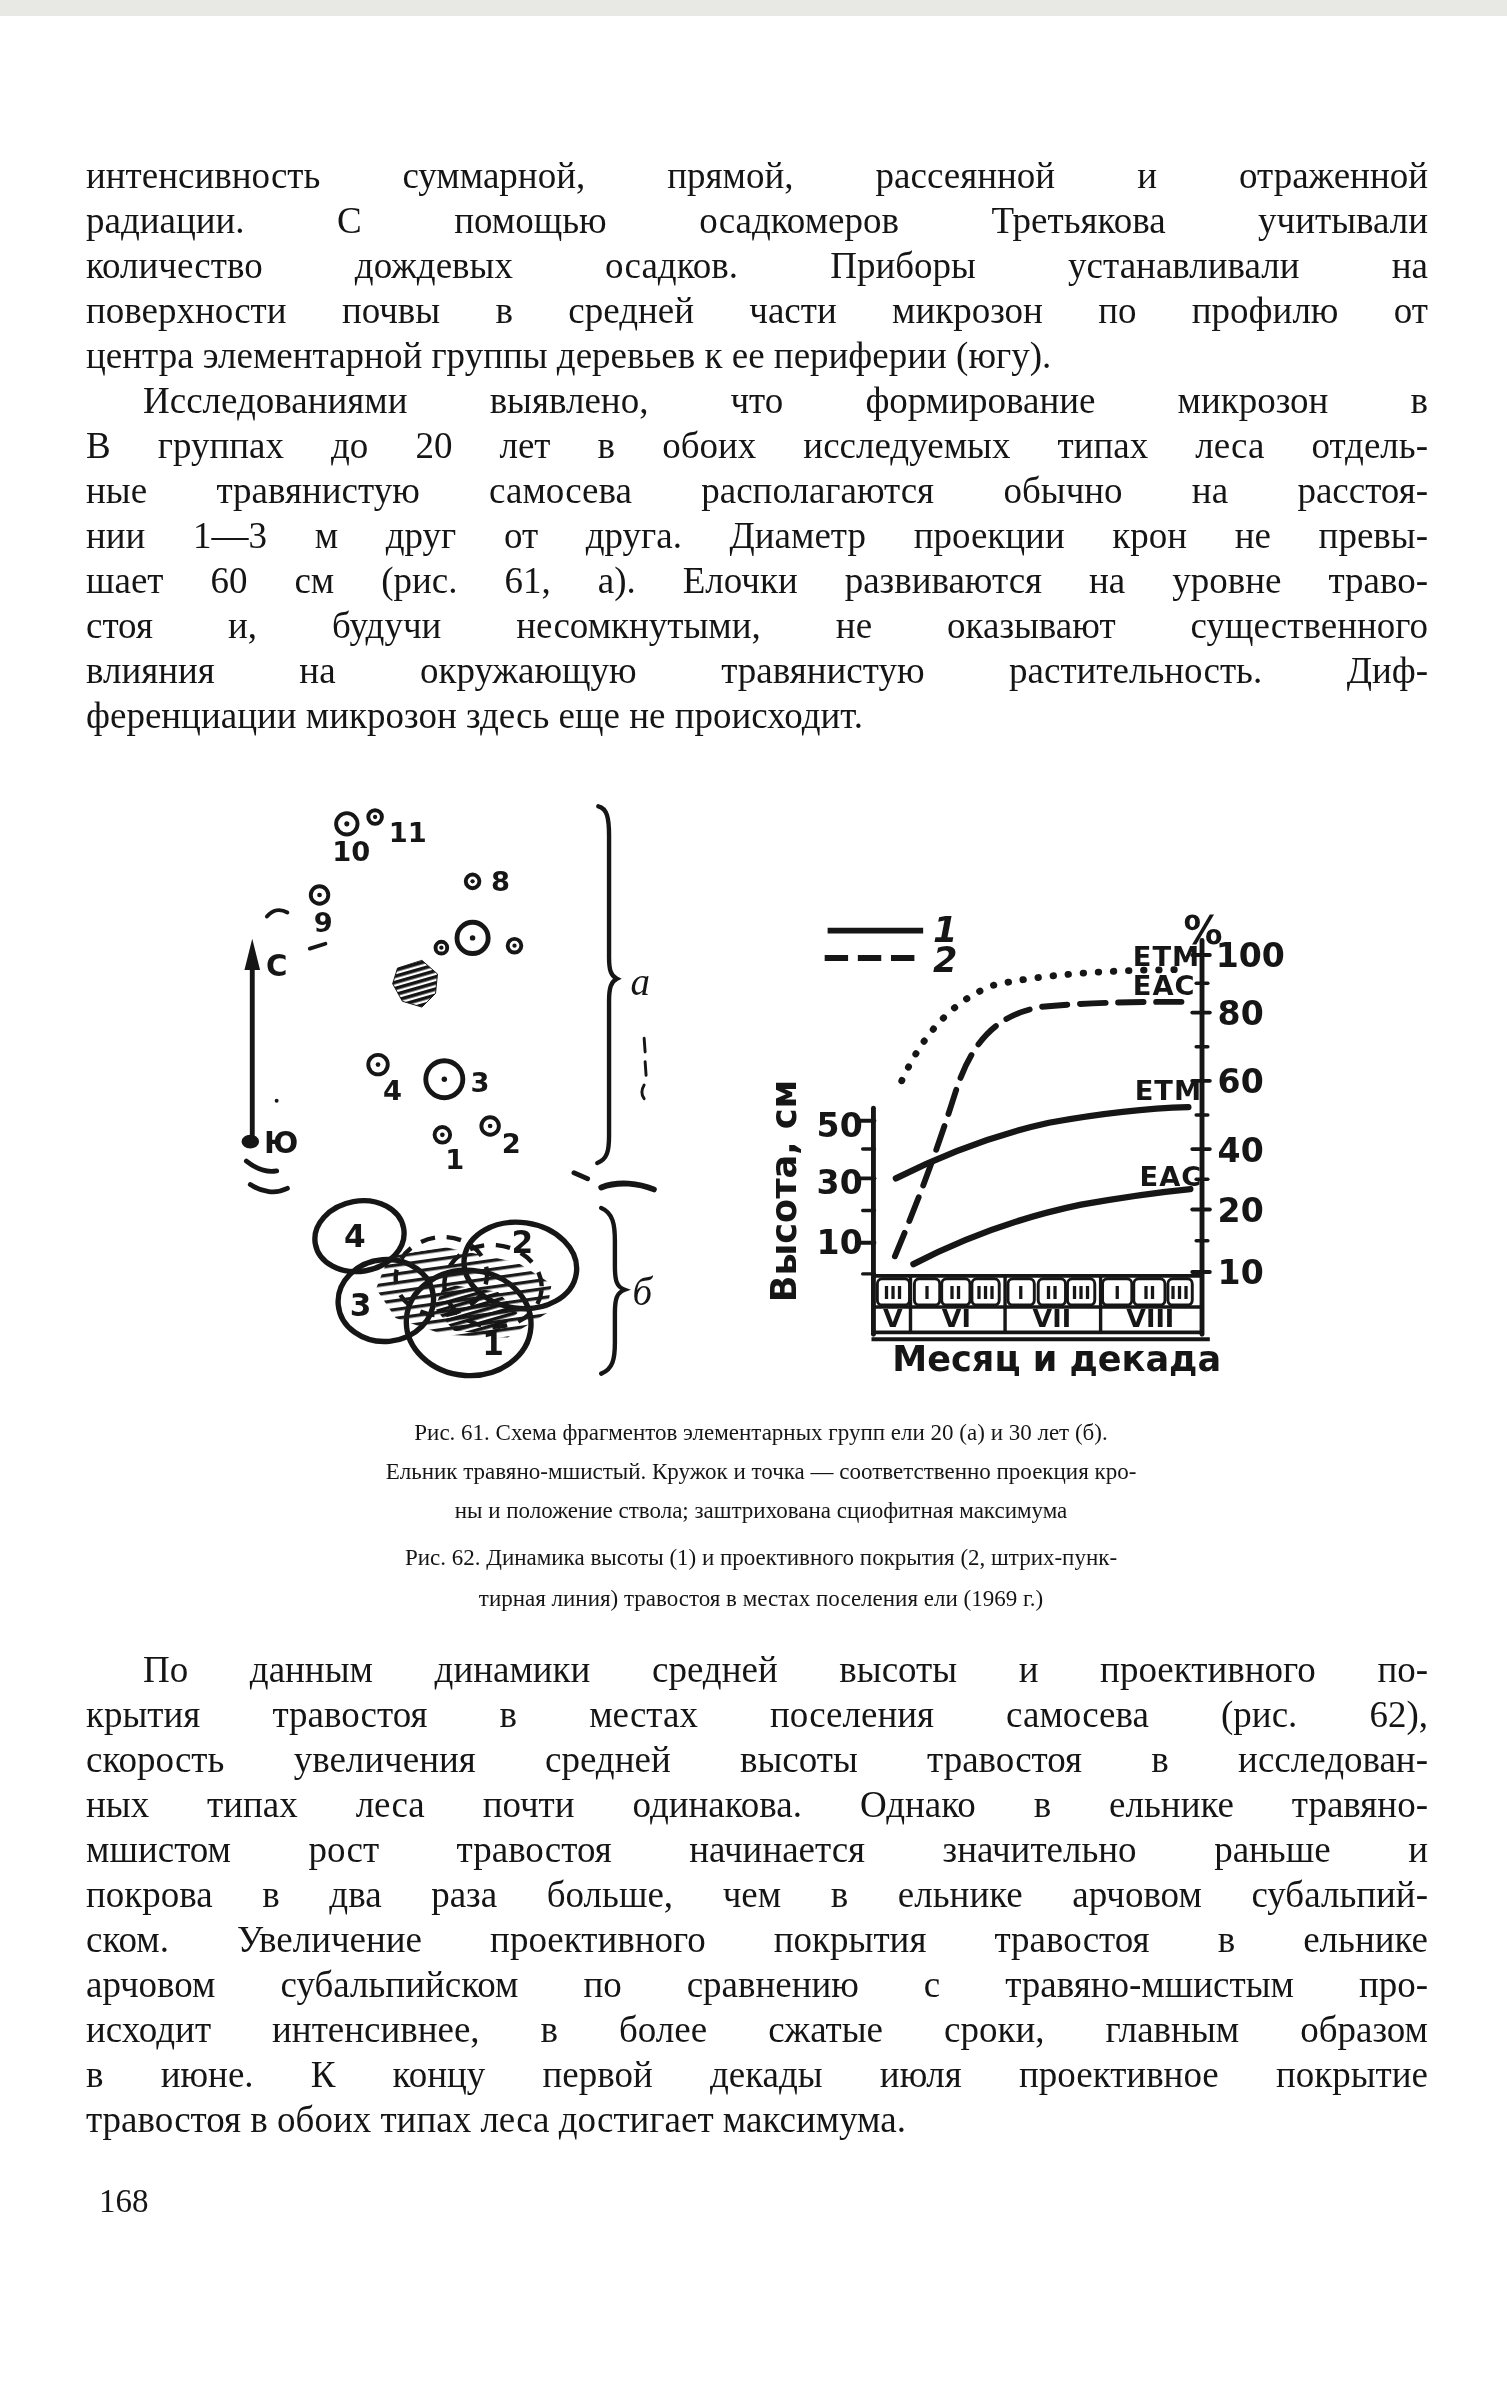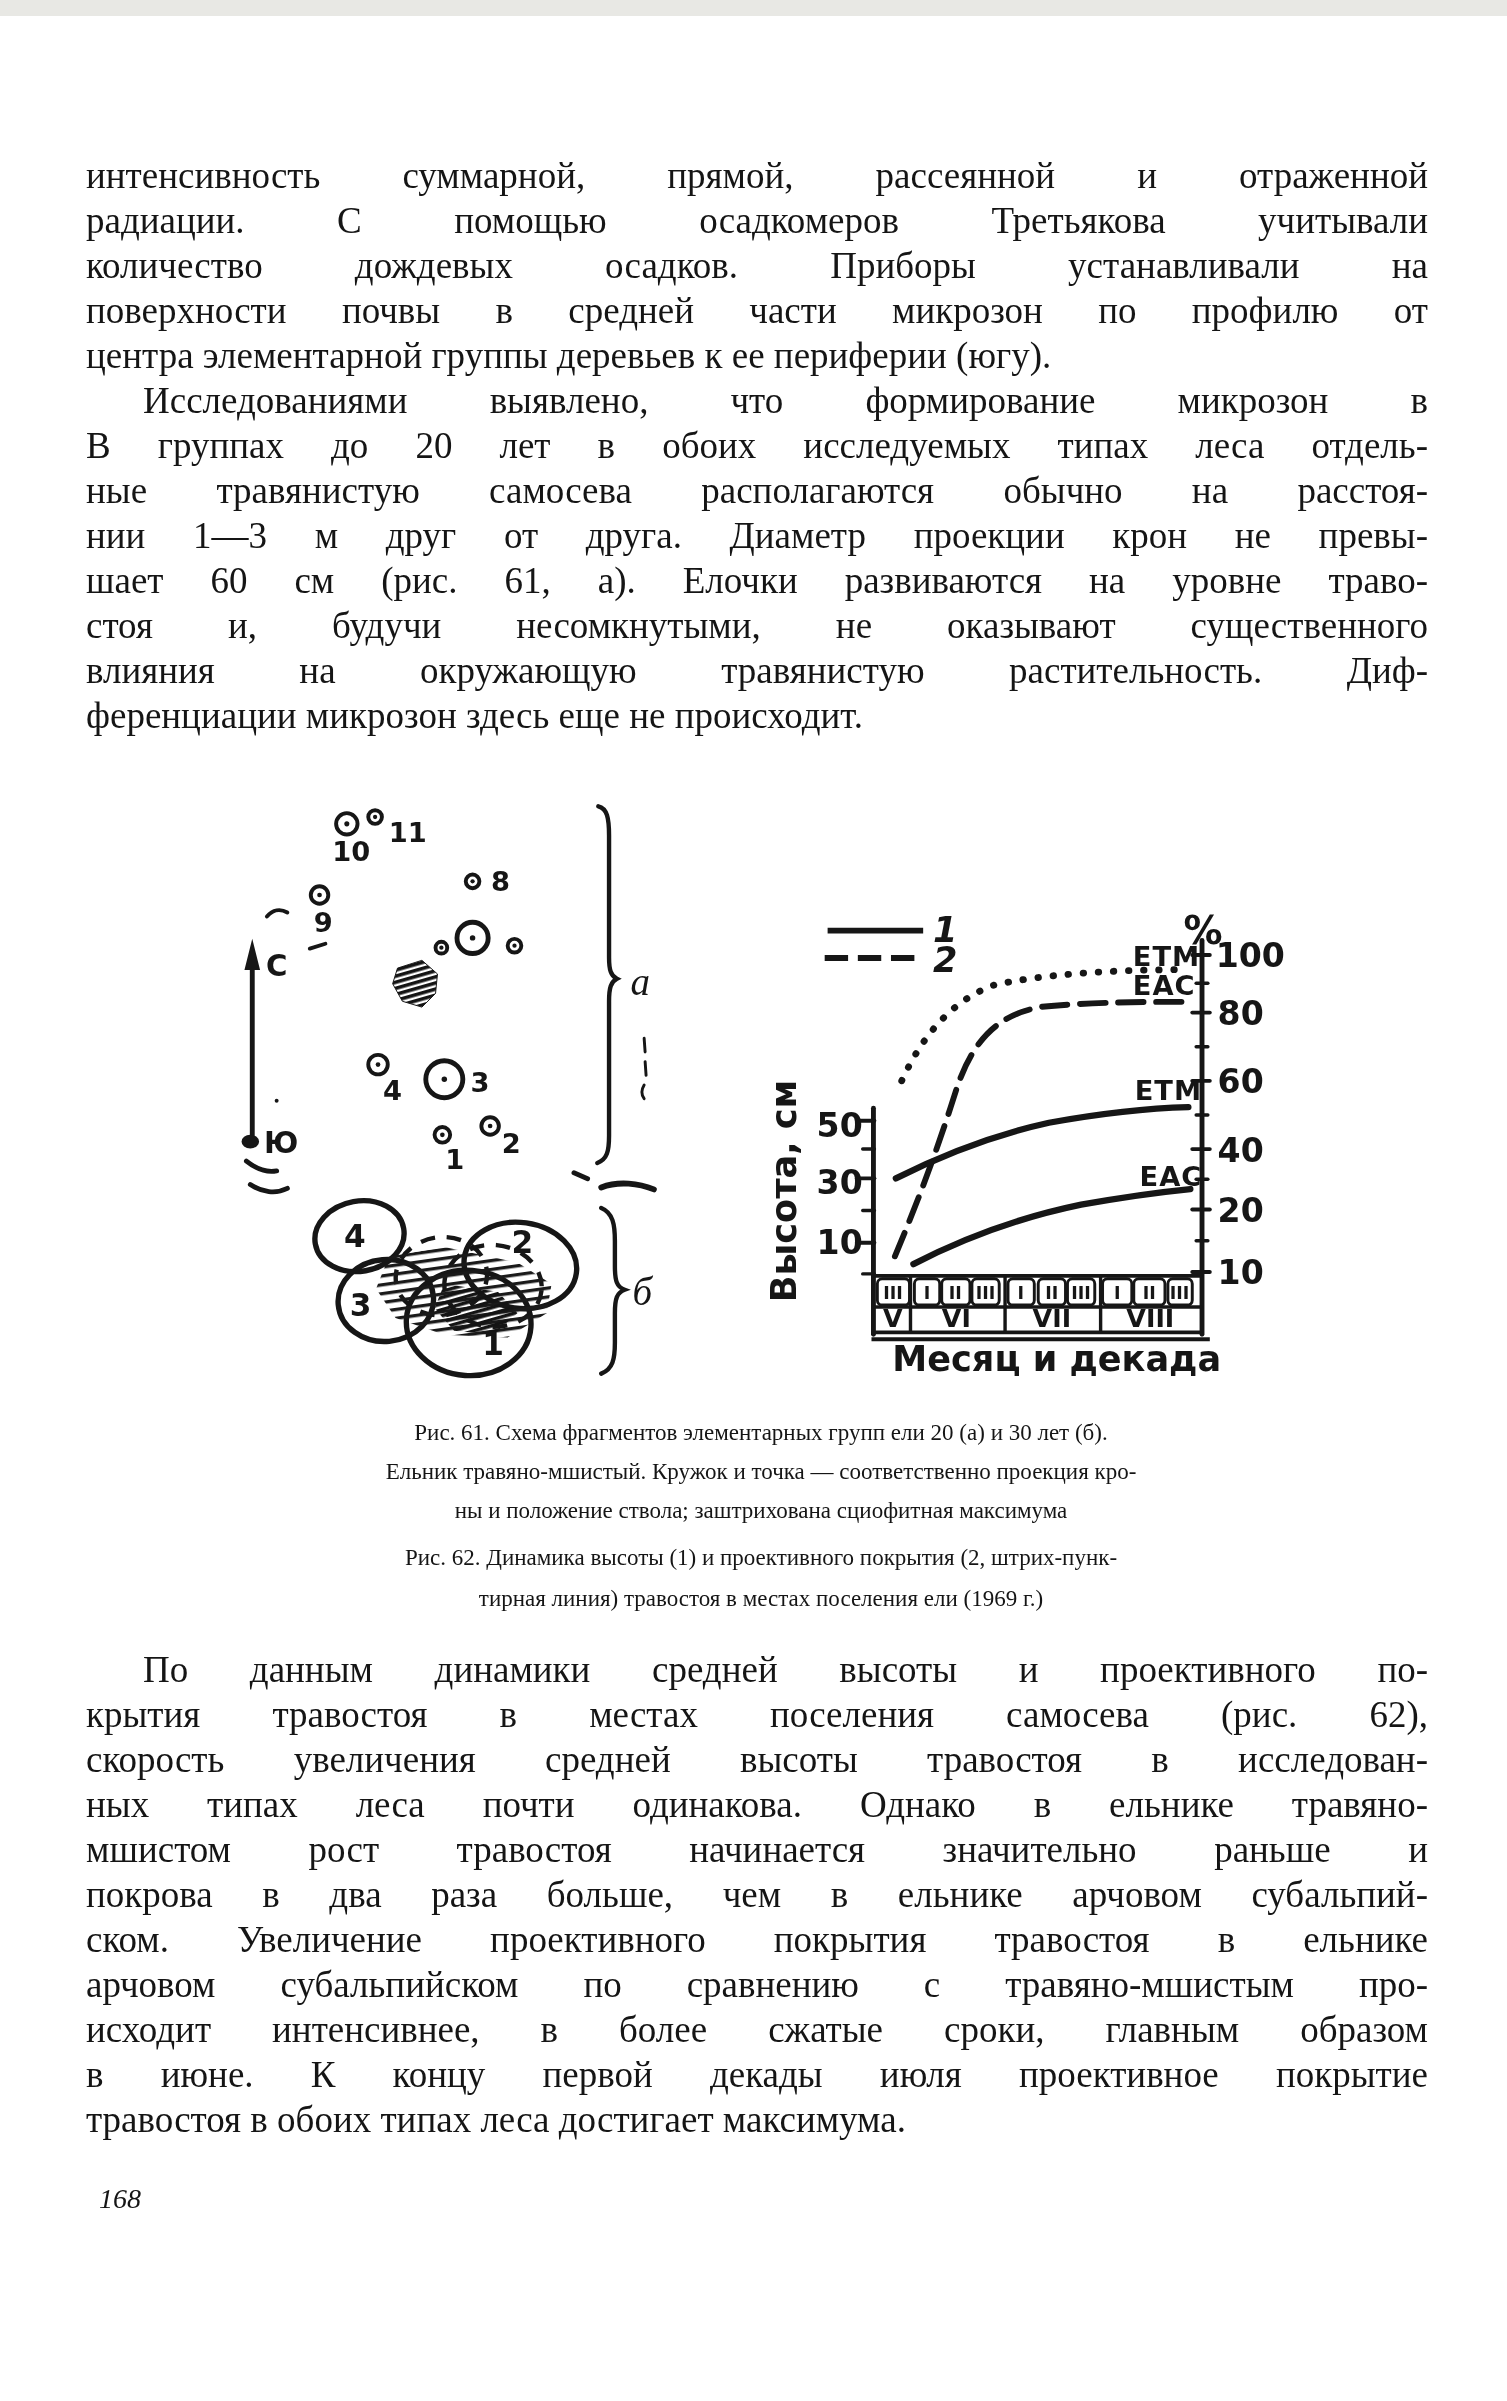--- a/index.html
+++ b/index.html
@@ -9,21 +9,21 @@
     font-family:"Liberation Serif","DejaVu Serif",serif;
   }
   .textblock { position:absolute; left:86px; width:1342px; font-size:37px; line-height:45px; }
   .para { margin:0; }
   .para .tl { text-align:justify; text-align-last:justify; }
   .para .tl.last { text-align:justify; text-align-last:left; }
   .para.indent .tl:first-child { text-indent:57px; }
   .caption { position:absolute; left:94px; width:1334px; font-size:23px; line-height:39px; }
   .caption .tl { text-align:center; }
   .figsvg { position:absolute; }
-  .pagenum { position:absolute; left:99px; top:2167px; font-size:28px;font-style:italic; }
+  .pagenum { position:absolute; left:99px; top:2167px; font-size:33px; }
   svg text { fill:#161616; }
   .hnd { font-family:"DejaVu Sans","Liberation Sans",sans-serif; font-weight:bold; }
   .ser-it { font-family:"Liberation Serif",serif; font-style:italic; }
 </style>
 </head>
 <body>
 
 <div class="page">
 
   <div class="textblock" style="top:137px">

